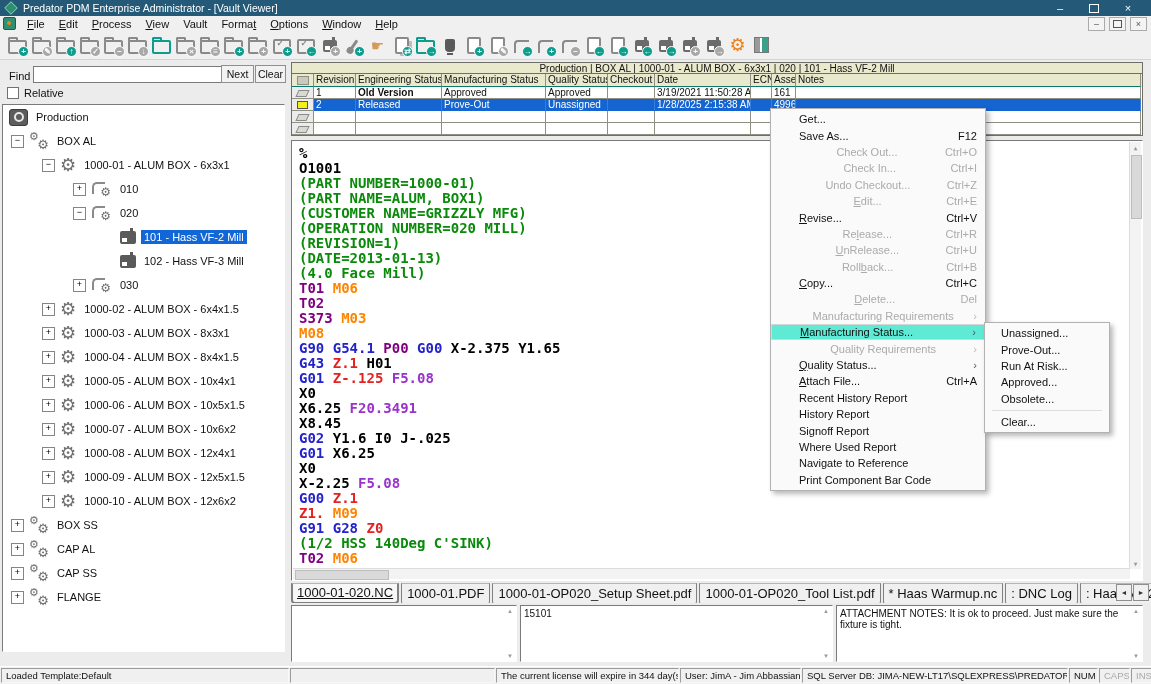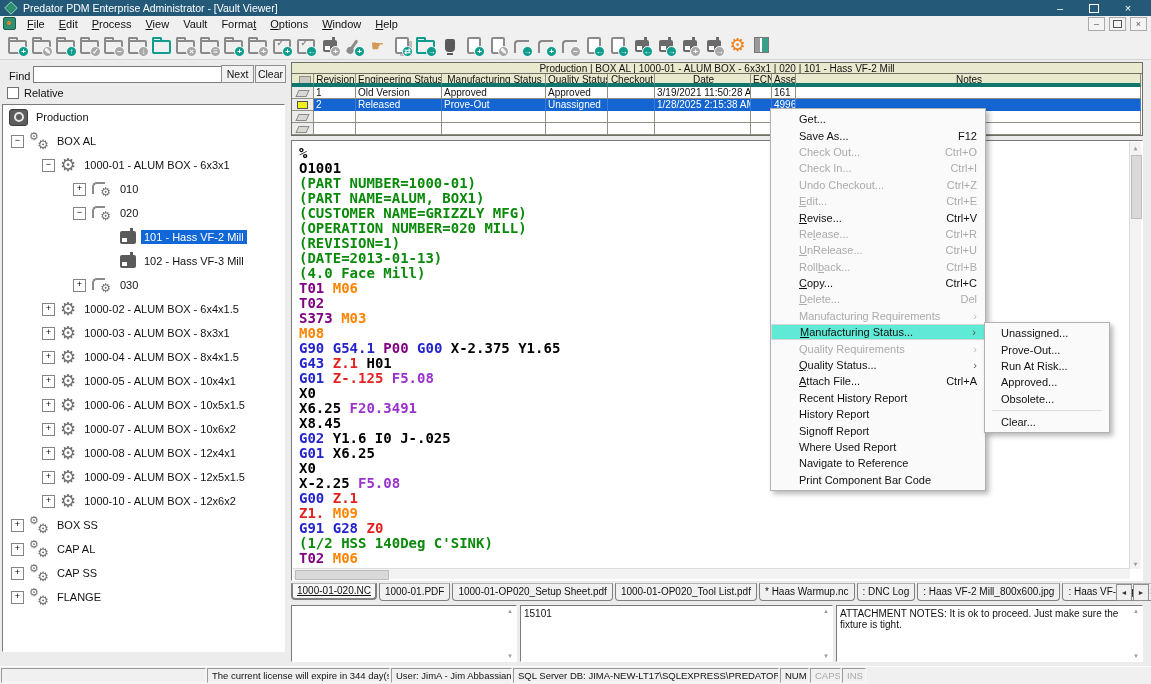--- a/index.html
+++ b/index.html
@@ -75,22 +75,22 @@
   .ti-machine{width:16px;height:13px;background:#5a5a5a;border-radius:2px;position:relative;}
   .ti-machine:before{content:"";position:absolute;left:2px;bottom:2px;width:5px;height:4px;background:#fff;}
   .ti-machine:after{content:"";position:absolute;right:3px;top:-3px;width:3px;height:3px;background:#5a5a5a;}
   .tree-lbl{padding:1px 3px;}
   .tree-lbl.sel{background:#1166d8;color:#fff;}
   
   .grid-path{position:absolute;left:291px;top:62px;width:852px;height:12px;background:#e9e9cd;border:1px solid #6f6f68;
              box-sizing:border-box;text-align:center;font-size:10px;line-height:11px;white-space:nowrap;overflow:hidden;}
   .grid-headers{position:absolute;left:291px;top:74px;width:852px;height:13px;display:flex;background:#e9e9cd;
                 border-left:1px solid #6f6f68;border-right:1px solid #6f6f68;box-sizing:border-box;}
-  .gh{border-right:1px solid #8f8f82;border-bottom:4px solid #0f766e;font-size:10px;line-height:12px;
-      white-space:nowrap;overflow:hidden;box-sizing:border-box;padding-left:2px;flex:0 0 auto;text-align:center;}
+  .gh{border-right:1px solid #8f8f82;border-bottom:1px solid #0f766e;font-size:10px;line-height:12px;
+      white-space:nowrap;overflow:hidden;box-sizing:border-box;padding-left:2px;flex:0 0 auto;}
   .selbox{display:inline-block;width:10px;height:7px;background:#c9c9c0;border:1px solid #8f8f82;margin:2px 0 0 3px;}
   .grid-rows{position:absolute;left:291px;top:87px;width:852px;border-left:1px solid #6f6f68;border-right:1px solid #6f6f68;
              border-bottom:1px solid #6f6f68;box-sizing:border-box;background:#fff;}
   .grow{height:12px;display:flex;}
   .gc{border-right:1px solid #8f8f82;border-bottom:1px solid #8f8f82;font-size:10px;line-height:11px;
       white-space:nowrap;overflow:hidden;box-sizing:border-box;padding-left:2px;flex:0 0 auto;}
   .gsel{background:#ececec;}
   .sheet{display:inline-block;width:9px;height:5px;background:#d9d9d2;border:1px solid #8a8a8a;transform:skewX(-25deg);margin:3px 0 0 3px;}
   .flag{display:inline-block;width:9px;height:6px;background:#f2ef1b;border:1px solid #555;margin:2px 0 0 3px;}
   .grow-sel .gc{background:#1464d2;color:#fff;border-right-color:#3a7edb;border-bottom-color:#1464d2;}
@@ -102,21 +102,21 @@
   .code-line{white-space:pre;}
   .k-p{color:#000;} .k-c{color:#0a8a0a;} .k-g{color:#2323cc;} .k-t{color:#800080;}
   .k-m{color:#ff8400;} .k-z{color:#e32222;} .k-f{color:#9933cc;}
   .vscroll{position:absolute;right:1px;top:1px;bottom:11px;width:11px;background:#f3f3f3;border-left:1px solid #dcdcdc;}
   .vthumb{position:absolute;left:1px;top:13px;width:9px;height:62px;background:#d9d9d9;border:1px solid #bdbdbd;}
   .sarrow{position:absolute;left:0;width:11px;height:11px;color:#999;font-size:6px;text-align:center;line-height:11px;}
   .hscroll{position:absolute;left:1px;right:12px;bottom:1px;height:10px;background:#f3f3f3;border-top:1px solid #dcdcdc;}
   .hthumb{position:absolute;left:2px;top:1px;width:92px;height:8px;background:#d9d9d9;border:1px solid #bdbdbd;}
   
   .tabs{position:absolute;left:291px;top:583px;width:860px;height:20px;display:flex;gap:2px;align-items:flex-start;
-        font-size:10px;overflow:hidden;padding-right:30px;box-sizing:border-box;}
+        font-size:13px;overflow:hidden;padding-right:30px;box-sizing:border-box;}
   .tab{border:1px solid #808080;border-top-color:#b5b5b5;border-radius:0 0 4px 4px;background:#f0f0f0;
        padding:2px 5px 3px;white-space:nowrap;flex:0 0 auto;}
   .tab.active{background:#f7f7f7;border-width:2px;border-top-width:1px;padding:1px 4px 2px;}
   .tab.active span{text-decoration:underline;}
   .tab-scroll{position:absolute;right:0;top:1px;display:flex;gap:1px;}
   .tsbtn{width:14px;height:15px;border:1px solid #8f8f8f;background:#f0f0f0;font-size:7px;display:flex;align-items:center;justify-content:center;color:#333;}
   
   .panels{position:absolute;left:291px;top:605px;width:852px;height:57px;display:flex;gap:3px;}
   .panel{background:#fff;border:1px solid;border-color:#7a7a7a #fff #fff #7a7a7a;box-sizing:border-box;
          position:relative;font-size:10px;padding:2px 14px 2px 3px;overflow:hidden;}
@@ -132,21 +132,21 @@
   
   .ctx{position:absolute;background:#fafafa;border:1px solid #b2b2b2;box-shadow:3px 3px 5px rgba(0,0,0,.28);
        padding:2px 0;font-size:11px;z-index:20;}
   #context-menu{left:770px;top:108px;width:214px;}
   #sub-menu{left:984px;top:322px;width:124px;}
   .mi{height:16.4px;display:flex;align-items:center;padding:0 8px 0 28px;box-sizing:border-box;white-space:nowrap;}
   .sub-mi{padding-left:16px;}
   .mi .lbl{flex:1;overflow:hidden;}
   .mi .sc{margin-left:10px;}
   .mi .arrow{margin-left:6px;font-size:11px;color:#555;}
-  .mi.disabled{color:#ababab;} .mi.disabled .arrow{color:#bbb;}
+  .mi.disabled{color:#ababab;text-align:center;} .mi.disabled .arrow{color:#bbb;}
   .mi.hl{background:#5eead4;border:1px solid #d5d5d5;}
   .msep{border-top:1px solid #ddd;margin:3px 7px;}
 </style>
 </head>
 <body>
 
 <div id="app">
 
   <div class="titlebar">
     <span class="app-logo"></span>
@@ -458,21 +458,21 @@
       <div class="gh" style="width: 47px;"><span>Checkout</span></div>
       <div class="gh" style="width: 96px;"><span>Date</span></div>
       <div class="gh" style="width: 21px;"><span>ECN</span></div>
       <div class="gh" style="width: 24px;"><span>Asset</span></div>
       <div class="gh" style="width: 345px;"><span>Notes</span></div>
     </div>
   <div class="grid-rows" id="grid-rows">
       <div class="grow">
         <div class="gc gsel" style="width: 22px;"><span class="sheet"></span></div>
         <div class="gc" style="width: 42px;">1</div>
-        <div class="gc" style="width: 86px;">Old Version</div>
+        <div class="gc" style="width: 86px; font-weight: bold;">Old Version</div>
         <div class="gc" style="width: 104px;">Approved</div>
         <div class="gc" style="width: 62px;">Approved</div>
         <div class="gc" style="width: 47px;"></div>
         <div class="gc" style="width: 96px;">3/19/2021 11:50:28 AM</div>
         <div class="gc" style="width: 21px;"></div>
         <div class="gc" style="width: 24px;">161</div>
         <div class="gc" style="width: 345px;"></div>
       </div>
       <div class="grow grow-sel">
         <div class="gc gsel" style="width: 22px;"><span class="flag"></span></div>
@@ -580,20 +580,21 @@
       <span class="pscroll-dn">▼</span>
     </div>
     <div class="panel p-right">
       <span>ATTACHMENT NOTES: It is ok to proceed. Just make sure the fixture is tight.</span>
       <span class="pscroll-up">▲</span>
       <span class="pscroll-dn">▼</span>
     </div>
   </div>
 
   <div class="statusbar" id="statusbar">
+      <div class="seg" style="width: 288px;">Loaded Template:Default</div>
       <div class="seg" style="width: 205px;"></div>
       <div class="seg" style="width: 183px;">The current license will expire in 344 day(s)</div>
       <div class="seg" style="width: 121px;">User: JimA - Jim Abbassian</div>
       <div class="seg" style="width: 266px;">SQL Server DB: JIMA-NEW-LT17\SQLEXPRESS\PREDATOR_GRIZZLYMFG</div>
       <div class="seg" style="width: 29px;">NUM</div>
       <div class="seg seg-dis" style="width: 31px;">CAPS</div>
       <div class="seg seg-dis" style="width: 24px;">INS</div>
     </div>
 
   <div class="ctx" id="context-menu">

